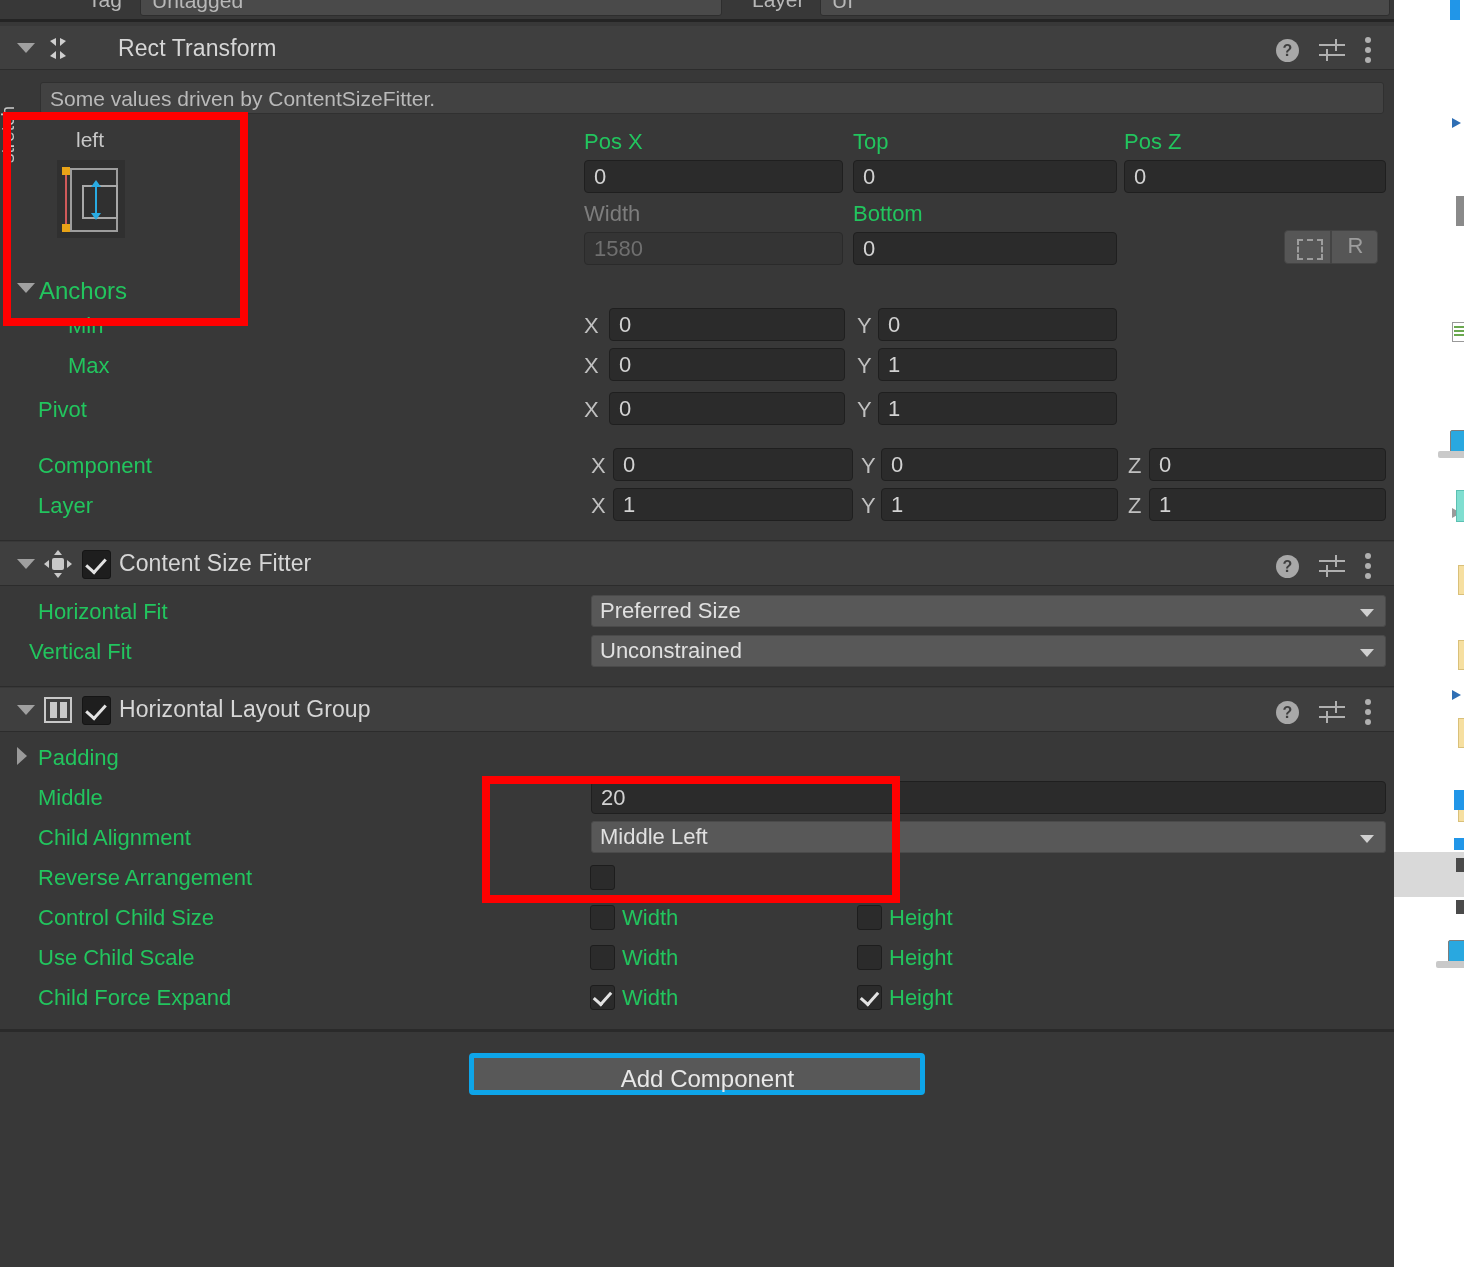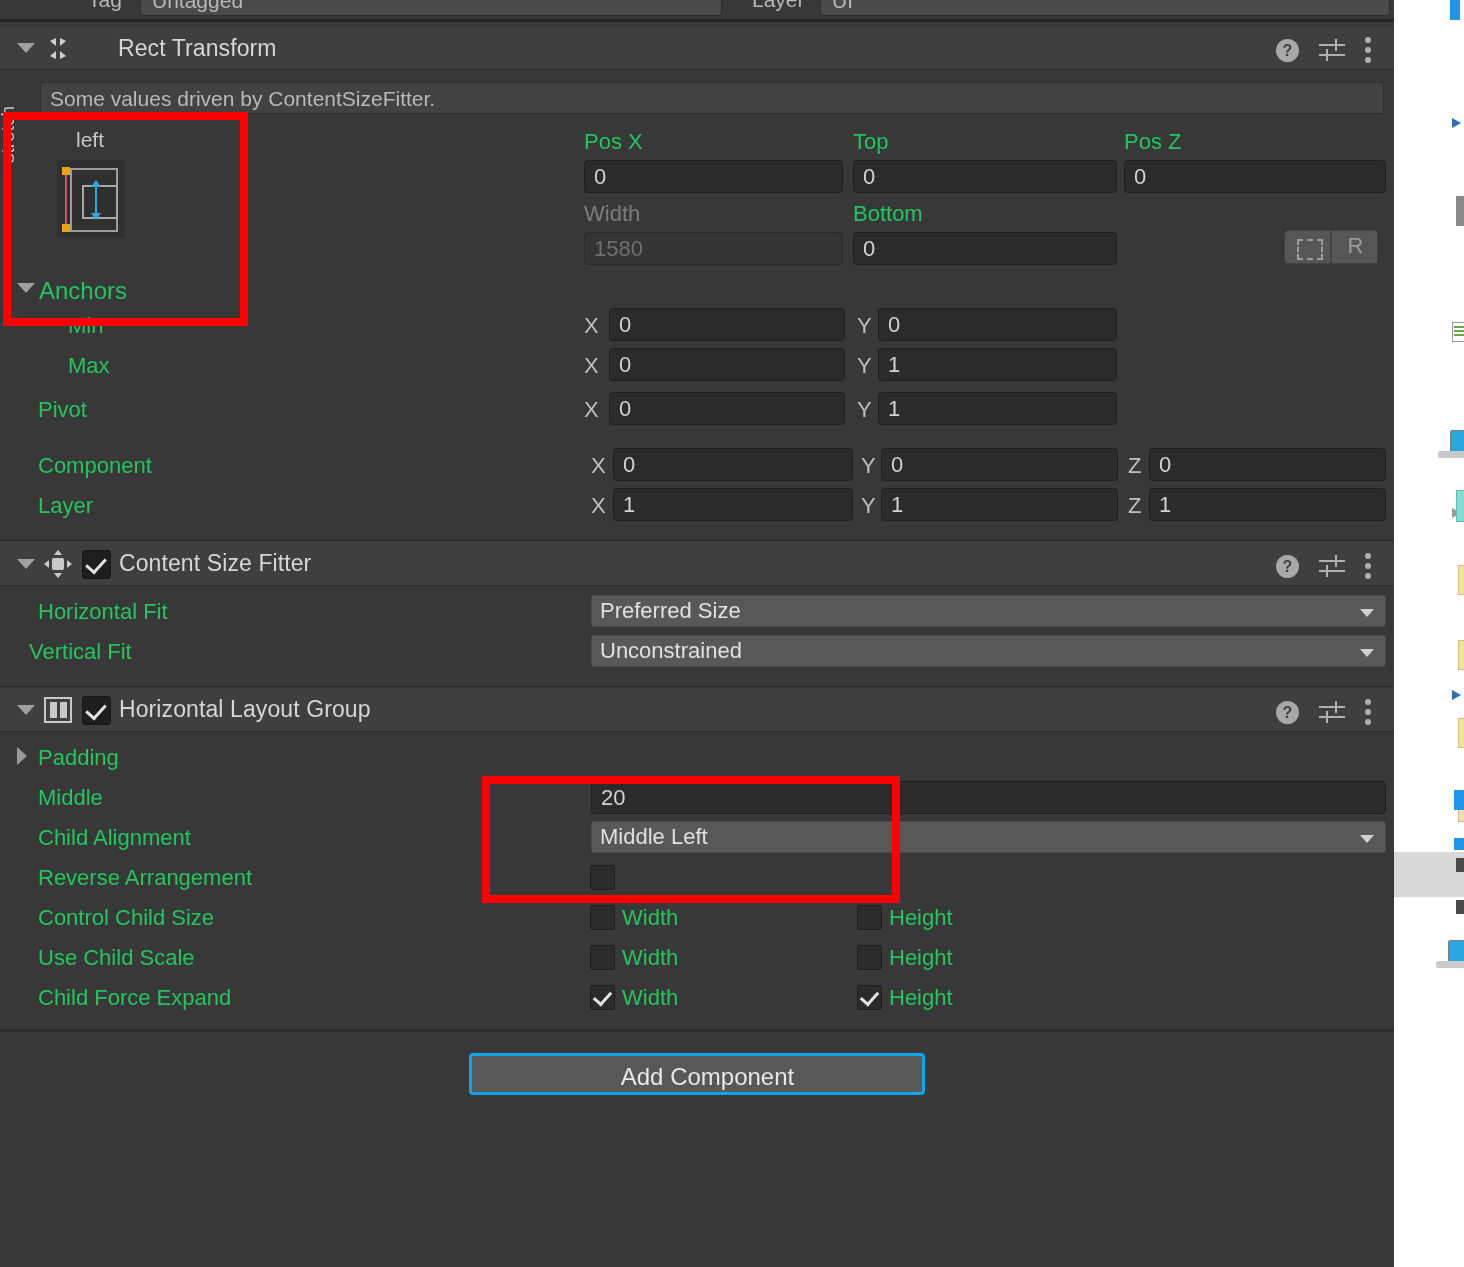--- a/index.html
+++ b/index.html
@@ -127,21 +127,21 @@
     content:"";position:absolute;left:6px;top:2px;width:8px;height:14px;
     border:solid #e3e3e3;border-width:0 3px 3px 0;transform:rotate(42deg);
   }
 
   
   .sep{position:absolute;left:0;width:1394px;height:1px;background:#2c2c2c;}
 
   
   .addcomp{
     position:absolute;left:469px;top:1053px;width:456px;height:42px;
-    background:#585858;border:3px solid #0ea5e9;border-radius:4px;
+    background:#585858;border:5px solid #0ea5e9;border-radius:4px;
     font-size:24px;color:#e8e8e8;text-align:center;line-height:42px;
     box-sizing:border-box;
     padding-left:21px;
   }
 
   
   .redbox{position:absolute;border:8px solid #ff0000;box-sizing:border-box;pointer-events:none;}
 
   
   .rightstrip{position:absolute;left:1394px;top:0;width:70px;height:1267px;background:#ffffff;}

